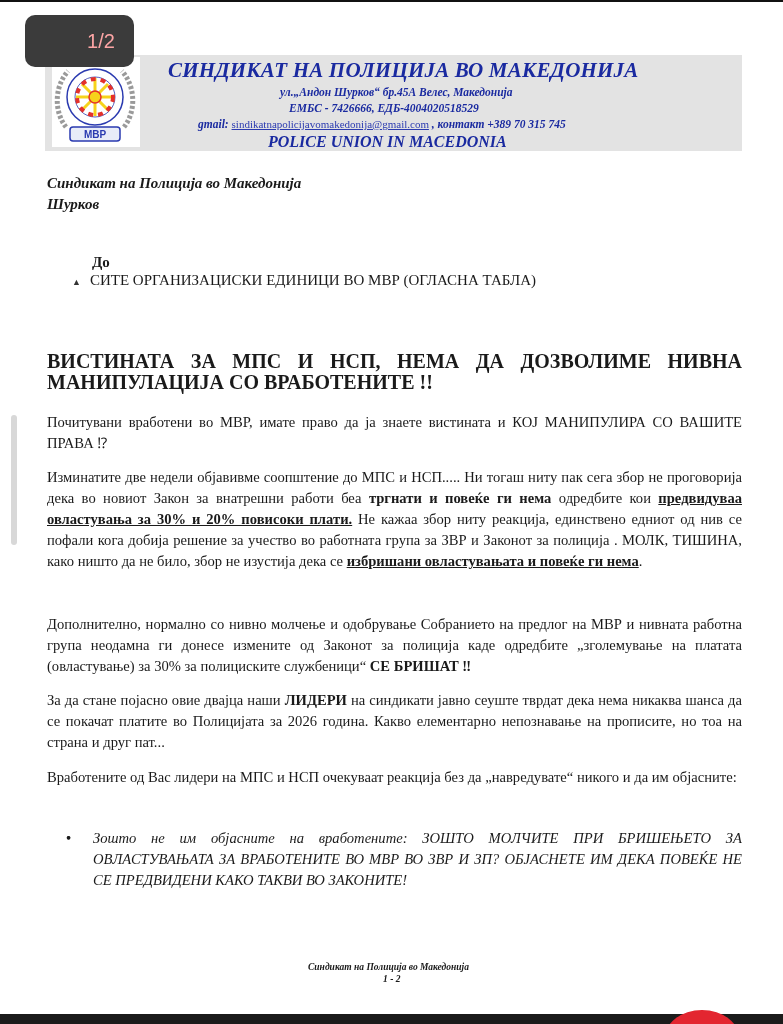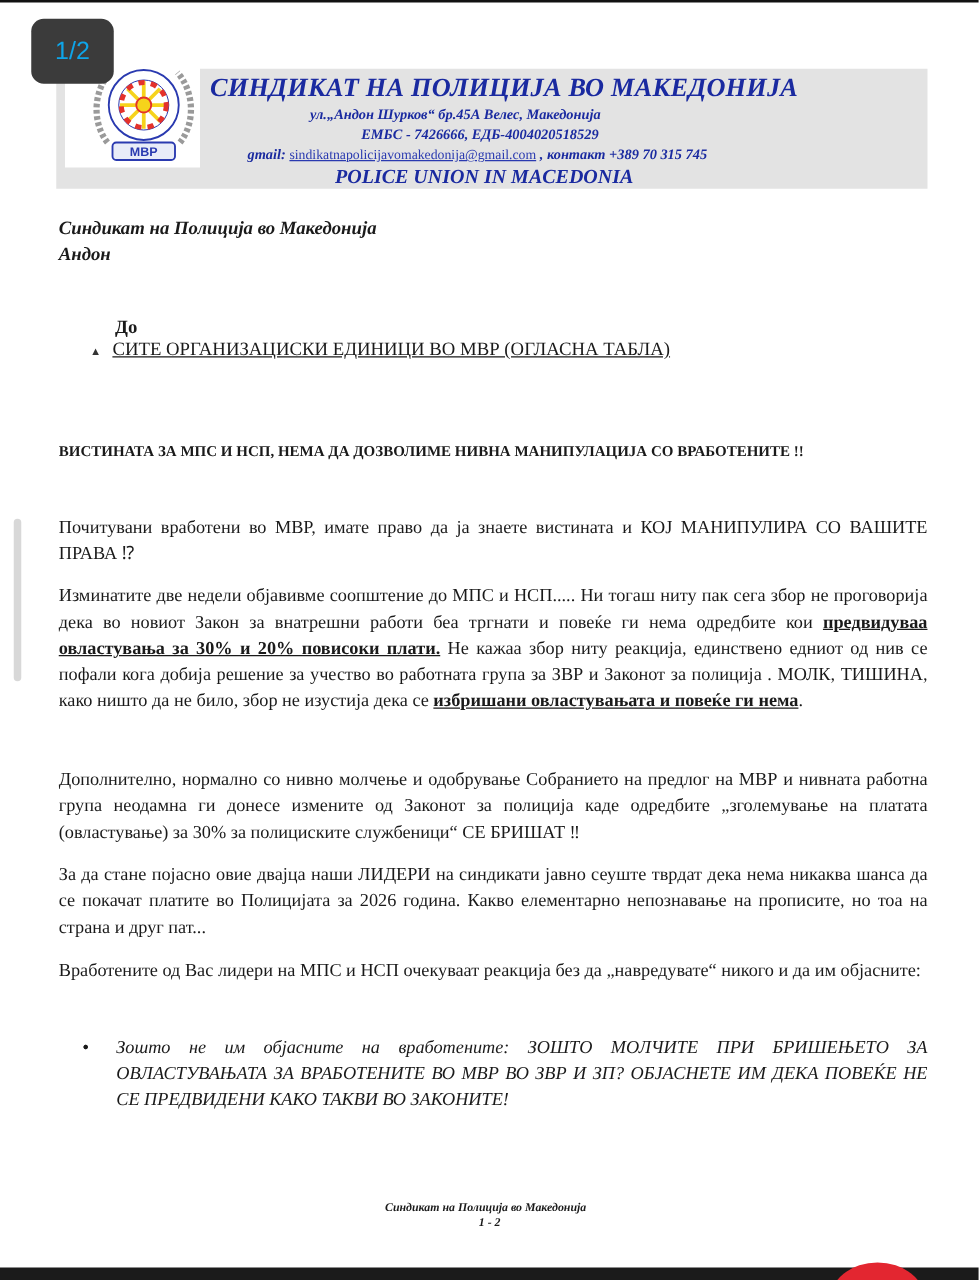--- a/index.html
+++ b/index.html
@@ -3,59 +3,58 @@
 <meta charset="utf-8">
 <style>
   html, body { margin: 0; padding: 0; }
   body {
     width: 783px; height: 1024px; overflow: hidden; position: relative;
     background: #ffffff; font-family: "Liberation Serif", serif; color: #1a1a1a;
   }
   .topbar { position: absolute; left: 0; top: 0; width: 783px; height: 2px; background: #111; }
   .page-counter {
     position: absolute; left: 25px; top: 15px; width: 66px; height: 52px;
-    background: #3b3b3b; border-radius: 10px; color: #0ea5e9;
+    background: #3b3b3b; border-radius: 10px; color: #fca5a5;
     font-family: "Liberation Sans", sans-serif; font-size: 20px;
-    display: flex; align-items: center; justify-content: center; z-index: 5;
+    display: flex; align-items: center; justify-content: center; z-index: 5; padding-left: 43px;
   }
   .letterhead {
     position: absolute; left: 45px; top: 55px; width: 697px; height: 96px;
     background: #e3e3e3;
   }
   .logo {
-    position: absolute; left: 52px; top: 44px; width: 88px; height: 90px;
+    position: absolute; left: 52px; top: 57px; width: 88px; height: 90px;
     background: #fff;
-    padding-left: 20px;
   }
   .lh-text { position: absolute; left: 140px; top: 55px; width: 600px; color: #1a2aa0; font-style: italic; }
   .lh-title { position: absolute; left: 28px; top: 3px; font-size: 21px; font-weight: bold; letter-spacing: 0.2px; white-space: nowrap; }
   .lh-line { position: absolute; font-size: 11.5px; font-weight: bold; white-space: nowrap; }
-  .lh-addr { left: 108px; top: 31px; font-style: italic; }
+  .lh-addr { left: 140px; top: 31px; font-style: italic; }
   .lh-embs { left: 149px; top: 47px; }
   .lh-mail { left: 58px; top: 63px; }
   .lh-mail .mail-link { text-decoration: underline; font-weight: normal; font-style: normal; color: #2a3ab0; font-size: 11px; }
   .lh-en { position: absolute; left: 128px; top: 78px; font-size: 16px; font-weight: bold; white-space: nowrap; }
 
   .sender { position: absolute; left: 47px; top: 173px; font-size: 15px; font-weight: bold; font-style: italic; line-height: 21px; }
   .to-label { position: absolute; left: 92px; top: 254px; font-size: 15px; font-weight: bold; }
   .to-recipient { position: absolute; left: 72px; top: 272px; font-size: 15px; white-space: nowrap; }
   .to-recipient .tri { font-size: 9px; margin-right: 9px; color: #333; vertical-align: middle; }
-  .to-recipient .txt { text-decoration: underline; }
+  .to-recipient .txt { }
 
   .body-text {
     position: absolute; left: 47px; width: 695px; font-size: 14.6px; line-height: 21px;
     text-align: justify; font-family: "Liberation Serif", serif;
   }
-  .headline { top: 351px; font-weight: bold; font-size: 12px; }
+  .headline { top: 351px; font-weight: bold; font-size: 20px; }
   .p1 { top: 412px; }
   .p2 { top: 467px; }
   .p3 { top: 614px; }
   .p4 { top: 690px; }
   .p5 { top: 767px; text-align: left; }
-  .b { font-weight: normal; margin-top: 26px; }
+  .b { font-weight: bold; margin-top: 26px; }
   .bu { font-weight: bold; text-decoration: underline; }
   .bullets { position: absolute; left: 66px; top: 828px; width: 676px; margin: 0; padding: 0; list-style: none; font-size: 14.6px; line-height: 21px; font-style: italic; }
   .bullets li { position: relative; padding-left: 27px; text-align: justify; }
   .bullets li .dot { position: absolute; left: 0; top: 0; font-style: normal; }
   .footer-org { position: absolute; left: 0; width: 783px; top: 962px; text-align: left; font-size: 9.5px; font-weight: bold; font-style: italic; }
   .footer-org span { position: absolute; white-space: nowrap; }
   .scroll-indicator { position: absolute; left: 11px; top: 415px; width: 6px; height: 130px; background: #d8d8d8; border-radius: 3px; }
   .bottom-bar { position: absolute; left: 0; top: 1014px; width: 783px; height: 10px; background: #1b1b1b; }
   .red-fab { position: absolute; left: 664px; top: 1010px; width: 76px; height: 60px; background: #e32630; border-radius: 50%; }
 </style>
@@ -100,21 +99,21 @@
   <div class="lh-line lh-mail">
     <span>gmail:</span>
     <span class="mail-link">sindikatnapolicijavomakedonija@gmail.com</span>
     <span>, контакт +389 70 315 745</span>
   </div>
   <div class="lh-en">POLICE UNION IN MACEDONIA</div>
 </div>
 
 <div class="sender">
   <div>Синдикат на Полиција во Македонија</div>
-  <div>Андон</div>
+  <div>Шурков</div>
 </div>
 
 <div class="to-label">До</div>
 <div class="to-recipient">
   <span class="tri">▲</span><span class="txt">СИТЕ ОРГАНИЗАЦИСКИ ЕДИНИЦИ ВО МВР (ОГЛАСНА ТАБЛА)</span>
 </div>
 
 <div class="body-text headline">ВИСТИНАТА ЗА МПС И НСП, НЕМА ДА ДОЗВОЛИМЕ НИВНА МАНИПУЛАЦИЈА СО ВРАБОТЕНИТЕ !!</div>
 
 <div class="body-text p1">Почитувани вработени во МВР, имате право да ја знаете вистината и КОЈ МАНИПУЛИРА СО ВАШИТЕ ПРАВА ⁉</div>

